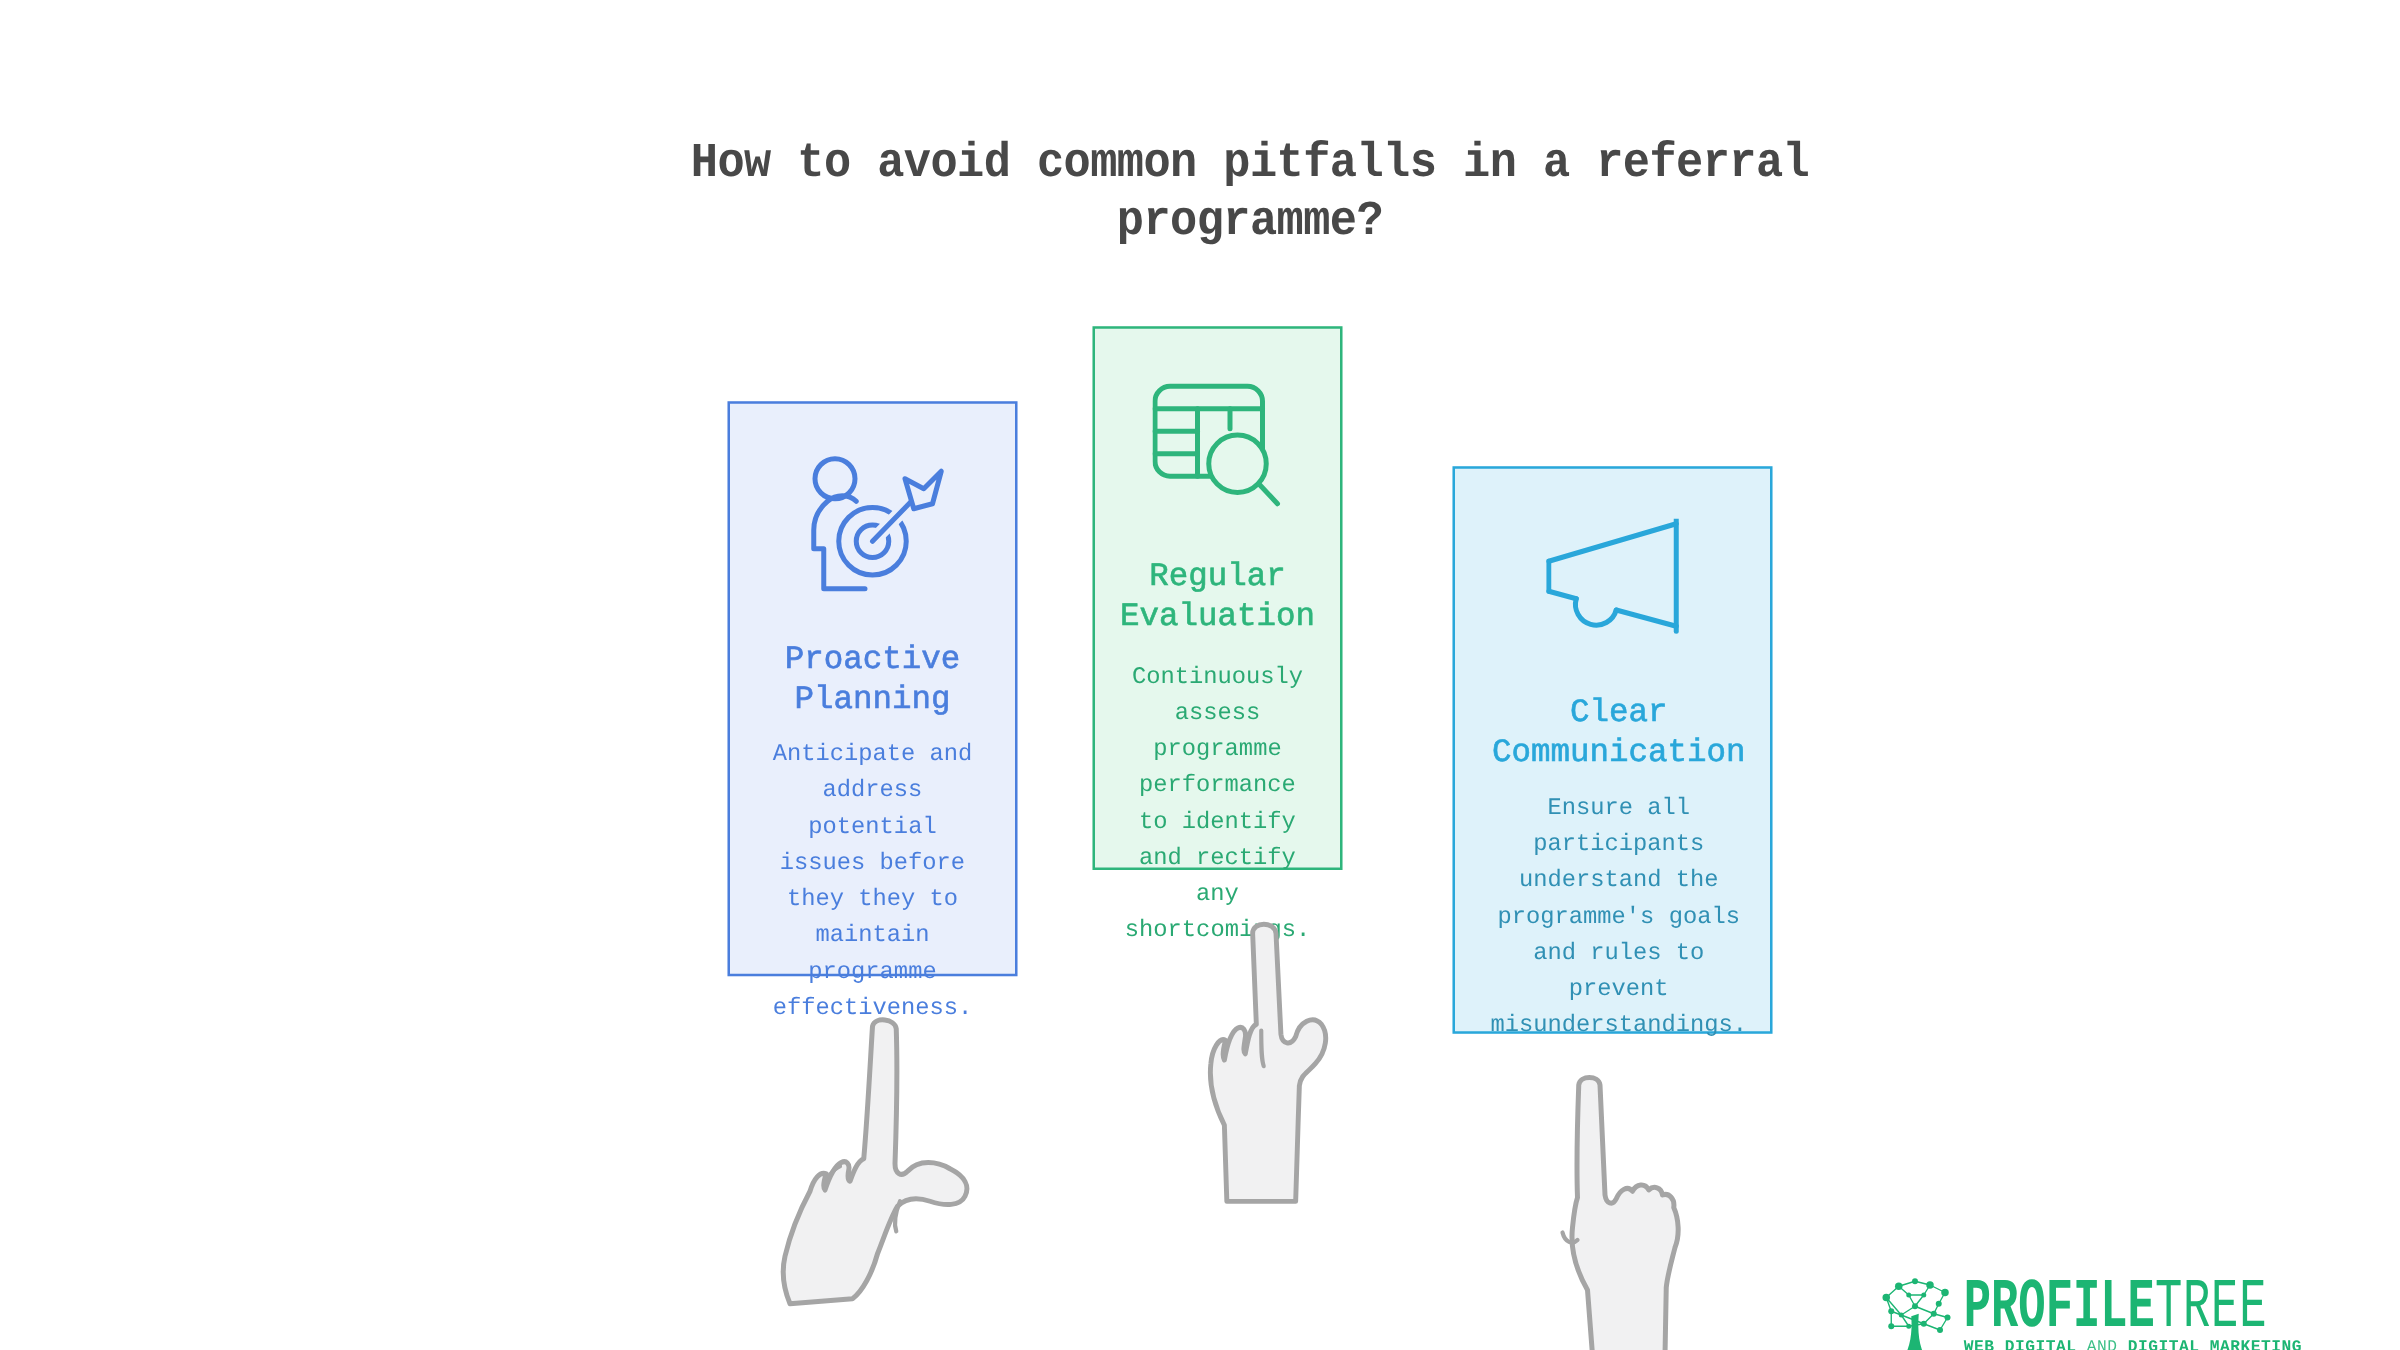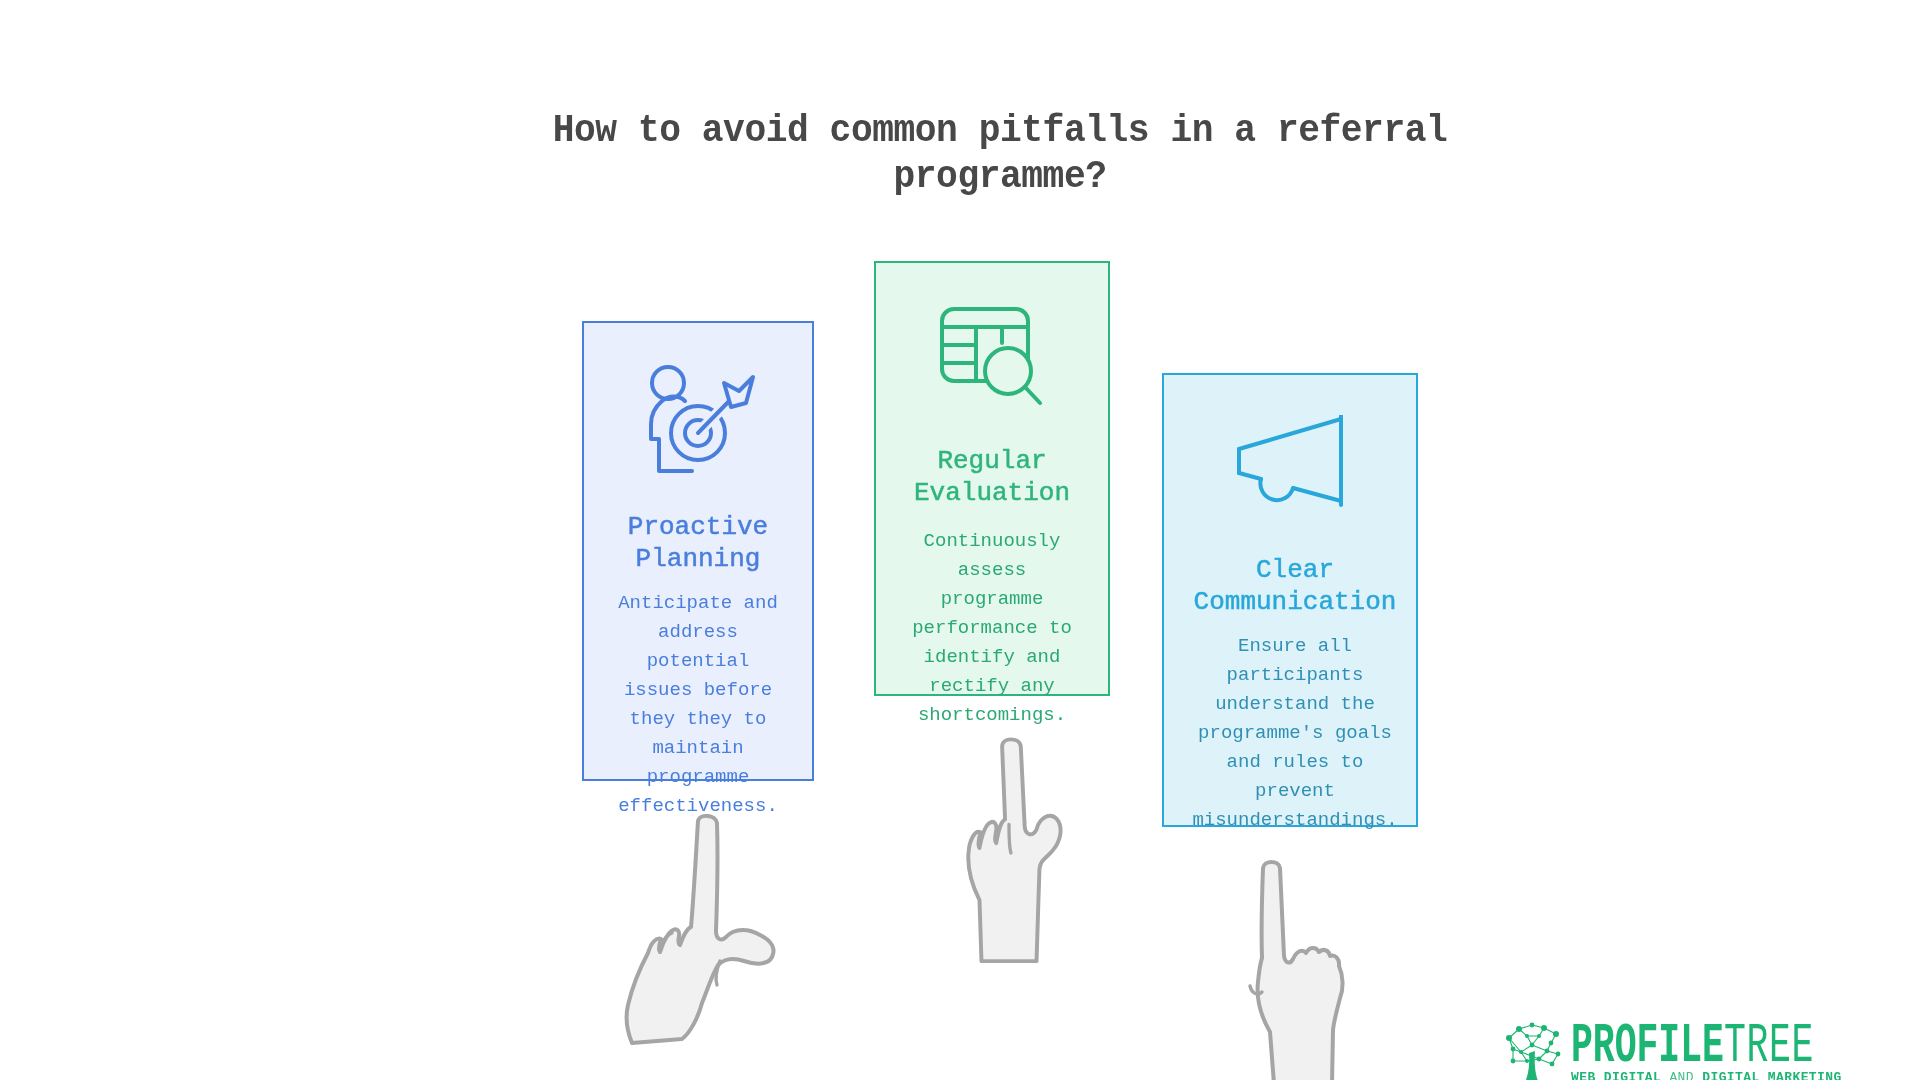--- a/index.html
+++ b/index.html
@@ -27,21 +27,21 @@
     text-align:center;font-size:26px;line-height:32px;color:var(--accent);
     -webkit-text-stroke:0.5px currentColor;
   }
   .card-body{
     text-align:center;font-size:19px;line-height:29px;color:var(--body-color);
   }
   .card1{left:582px;top:293px;width:232px;height:460px;}
   .card1 .card-icon{margin-top:40px;}
   .card1 .card-title{margin-top:26px;}
   .card1 .card-body{margin-top:14px;padding:0 30px;}
-  .card2{left:874px;top:233px;width:236px;height:435px;}
+  .card2{left:874px;top:233px;width:200px;height:435px;}
   .card2 .card-icon{margin-top:40px;}
   .card2 .card-title{margin-top:38px;}
   .card2 .card-body{margin-top:18px;padding:0 25px;}
   .card3{left:1162px;top:345px;width:256px;height:454px;padding-left:10px;}
   .card3 .card-icon{margin-top:40px;}
   .card3 .card-title{margin-top:44px;}
   .card3 .card-body{margin-top:14px;padding:0 31px;}
   .icon-stroke{fill:none;stroke:currentColor;stroke-width:4;stroke-linecap:round;stroke-linejoin:round;}
   .icon-fill-bg{fill:var(--card-bg);stroke:currentColor;stroke-width:4;stroke-linejoin:round;}
   .icon-halo{fill:none;stroke:var(--card-bg);stroke-width:11;stroke-linecap:round;}

